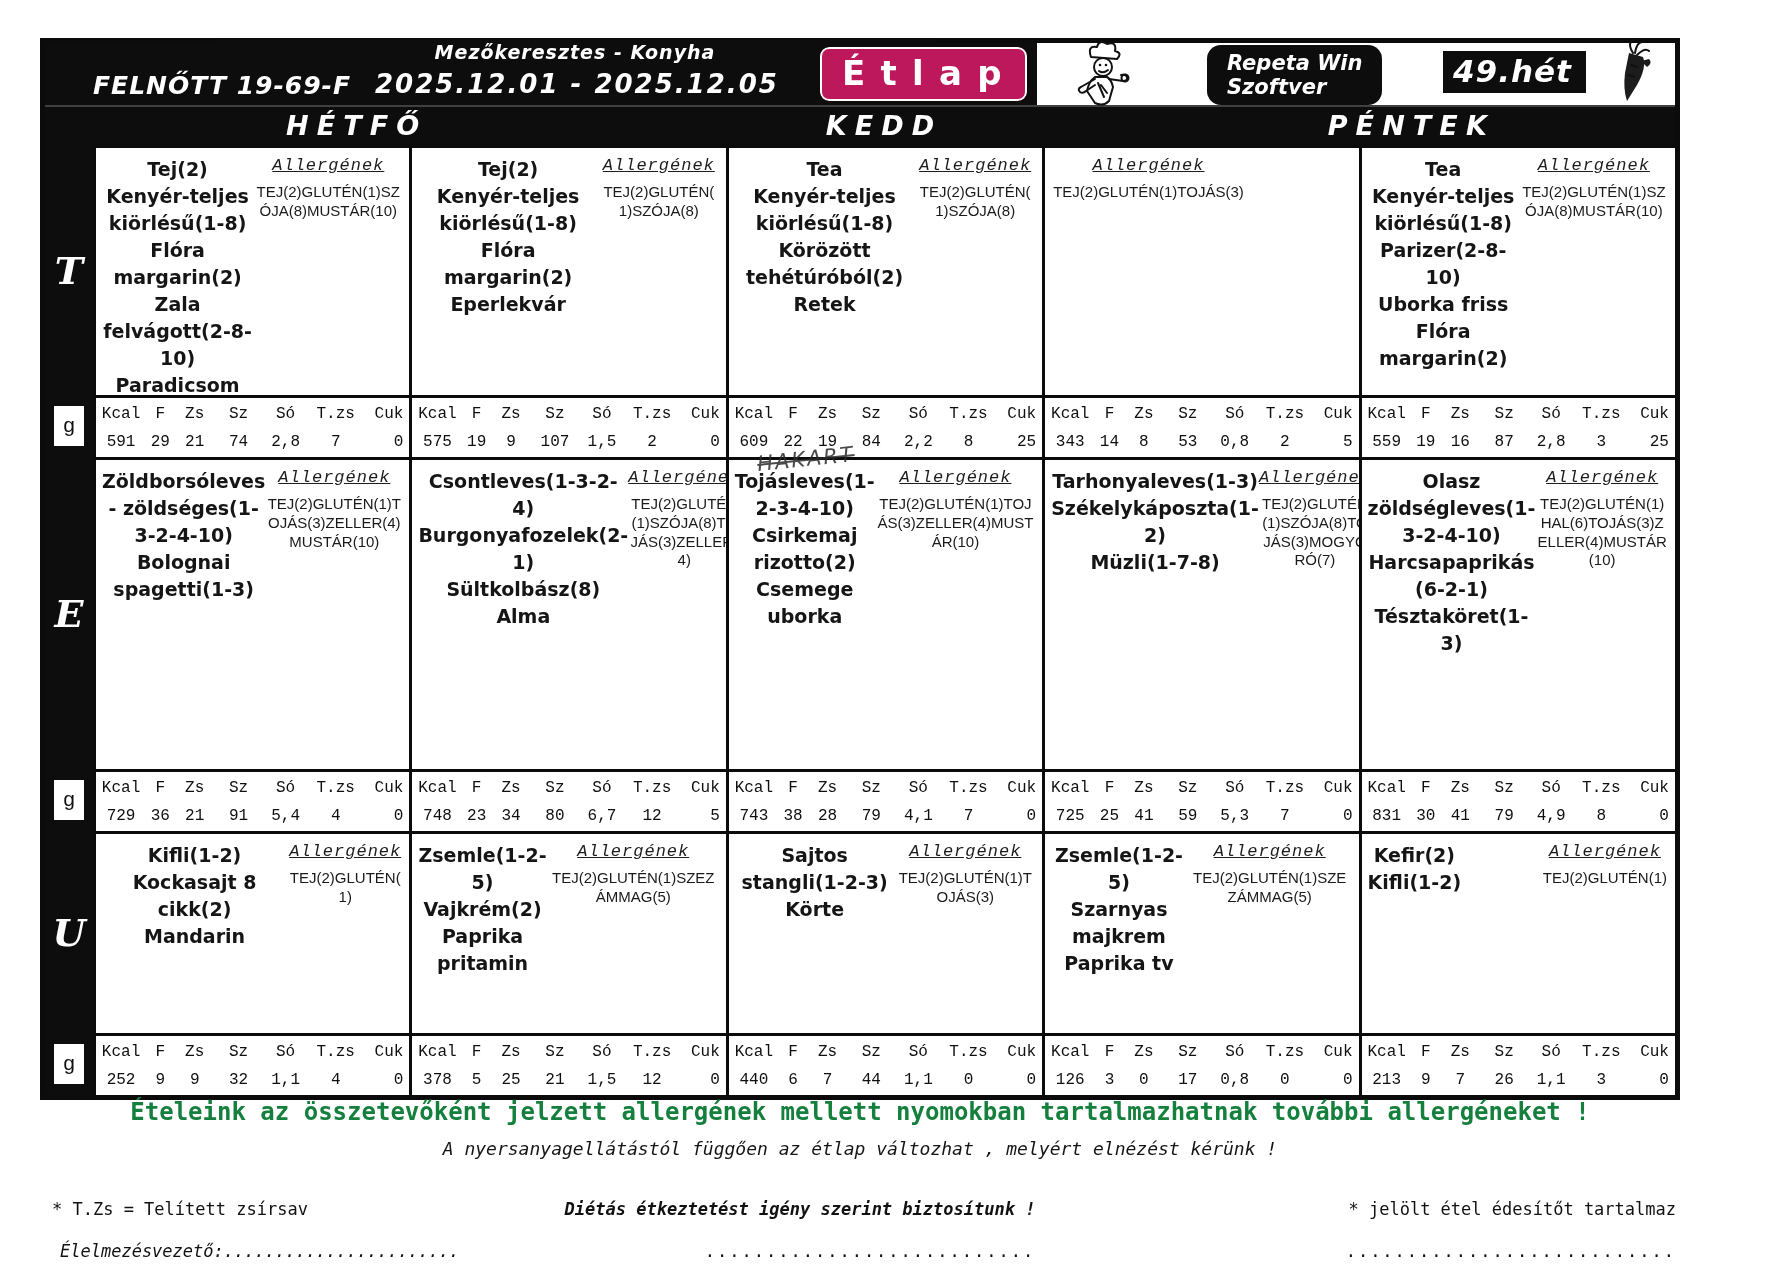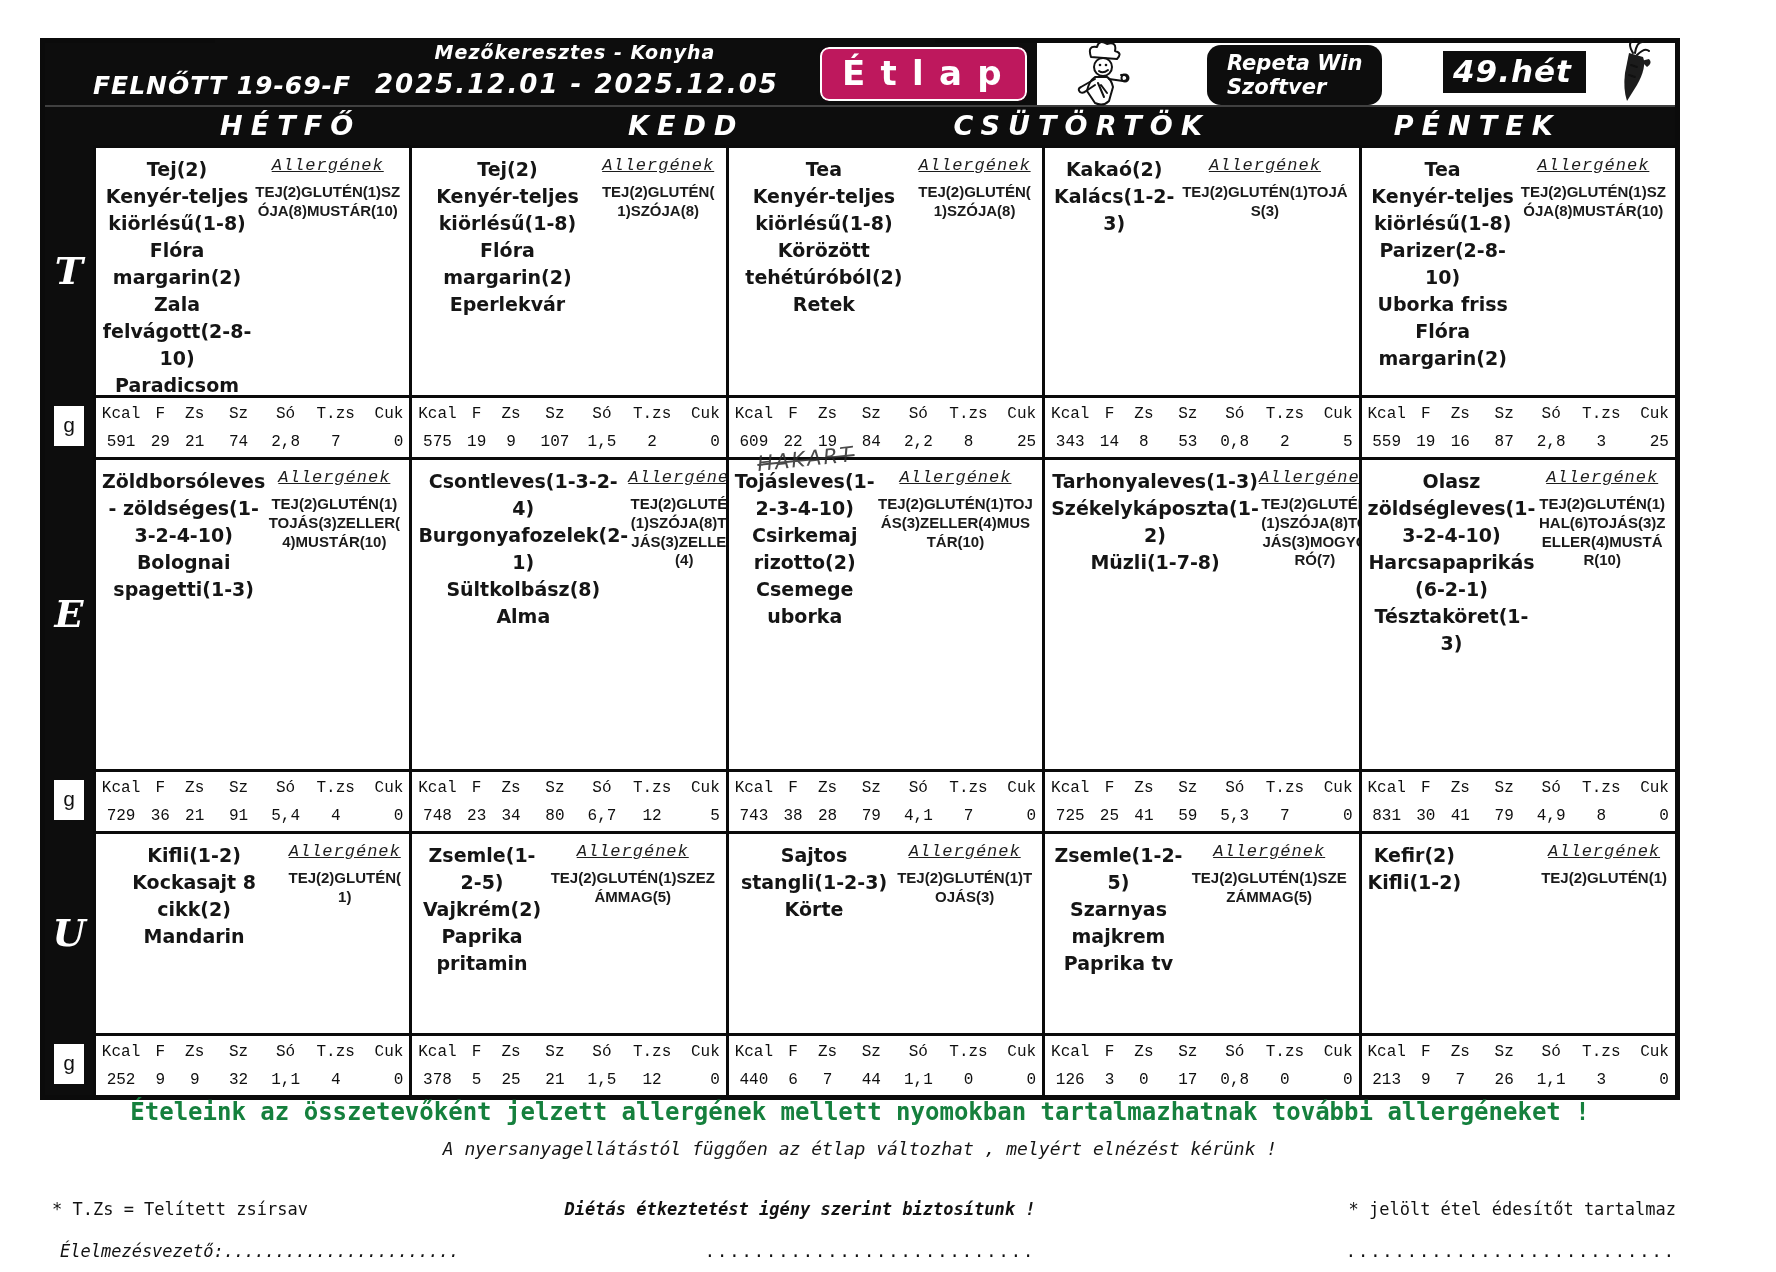--- a/index.html
+++ b/index.html
@@ -36,21 +36,21 @@
   .lbl-cell { background:#0d0d0d; display:flex; align-items:center; justify-content:center; }
   .meal-letter { color:#fff; font-weight:bold; font-style:italic; font-size:38px; font-family:"DejaVu Serif", serif; }
   .g-box { background:#fff; border:2px solid #0d0d0d; width:34px; height:44px; display:flex; align-items:center;
            justify-content:center; font-family:"Liberation Mono", monospace; font-size:21px; color:#111; }
   .cell { border-left:3px solid #0b0b0b; border-top:3px solid #0b0b0b; background:#fff; overflow:hidden; }
   .menu-cell { display:flex; flex-direction:row; justify-content:space-between; padding:8px 6px 10px 6px; }
   .menu-items { white-space:pre-line; text-align:center; font-weight:bold; font-size:19px; line-height:1.42; color:#151515; }
   .allerg { text-align:center; }
   .allerg-label { font-family:"Liberation Mono", monospace; font-style:italic; font-size:17px;
                   text-decoration:underline; letter-spacing:1px; margin-bottom:8px; color:#1c1c1c; }
-  .allerg-text { font-family:"Liberation Sans", sans-serif; font-weight:bold; font-size:15px; line-height:1.25;
+  .allerg-text { font-family:"Liberation Sans", sans-serif; font-weight:normal; font-size:15px; line-height:1.25;
                  color:#1a1a1a; overflow-wrap:anywhere; padding:0 2px; }
   .nutri-cell { padding:2px 0; }
   .nutri-grid { display:grid; grid-template-columns:16% 9% 13% 15% 15% 17% 15%; grid-template-rows:27px 29px;
                 align-items:center; font-family:"Liberation Mono", monospace; font-size:16px; color:#0f0f0f; }
   .nutri-grid span { text-align:center; }
   .nutri-grid span:nth-child(7n) { text-align:right; padding-right:6px; }
 
   .scribble { position:absolute; left:712px; top:404px; font-style:italic; font-size:21px; color:#2b2b2b;
               letter-spacing:2px; transform:rotate(-6deg); text-decoration:line-through; opacity:.85;
               font-family:"DejaVu Sans", sans-serif; }
@@ -107,21 +107,20 @@
         <path d="M28,22 L36,20 Q40,24 34,28 Z" fill="#1c1c1c"></path>
         <path class="ln" d="M18,26 L24,28 M16,36 L22,38" stroke="#fff"></path>
       </svg>
     </div>
   </div>
 
   <div class="dayrow">
     <div class="spacer"></div>
     <div class="daycell">HÉTFŐ</div>
     <div class="daycell">KEDD</div>
-    <div class="daycell">CSÜTÖRTÖK</div>
     <div class="daycell">PÉNTEK</div>
   </div>
 
   <div class="grid" id="grid">
   <div class="lbl-cell">
         <span class="meal-letter">T</span>
       </div>
 
   <div class="cell menu-cell">
     <div class="menu-items">Tej(2)
@@ -148,22 +147,20 @@
     <div class="menu-items">Tea
 Kenyér-teljes kiörlésű(1-8)
 Körözött tehétúróból(2)
 Retek</div>
     <div class="allerg">
       <div class="allerg-label">Allergének</div>
       <div class="allerg-text">TEJ(2)GLUTÉN(1)SZÓJA(8)</div>
     </div>
   </div>
   <div class="cell menu-cell">
-    <div class="menu-items">Kakaó(2)
-Kalács(1-2-3)</div>
     <div class="allerg">
       <div class="allerg-label">Allergének</div>
       <div class="allerg-text">TEJ(2)GLUTÉN(1)TOJÁS(3)</div>
     </div>
   </div>
   <div class="cell menu-cell">
     <div class="menu-items">Tea
 Kenyér-teljes kiörlésű(1-8)
 Parizer(2-8-10)
 Uborka friss

